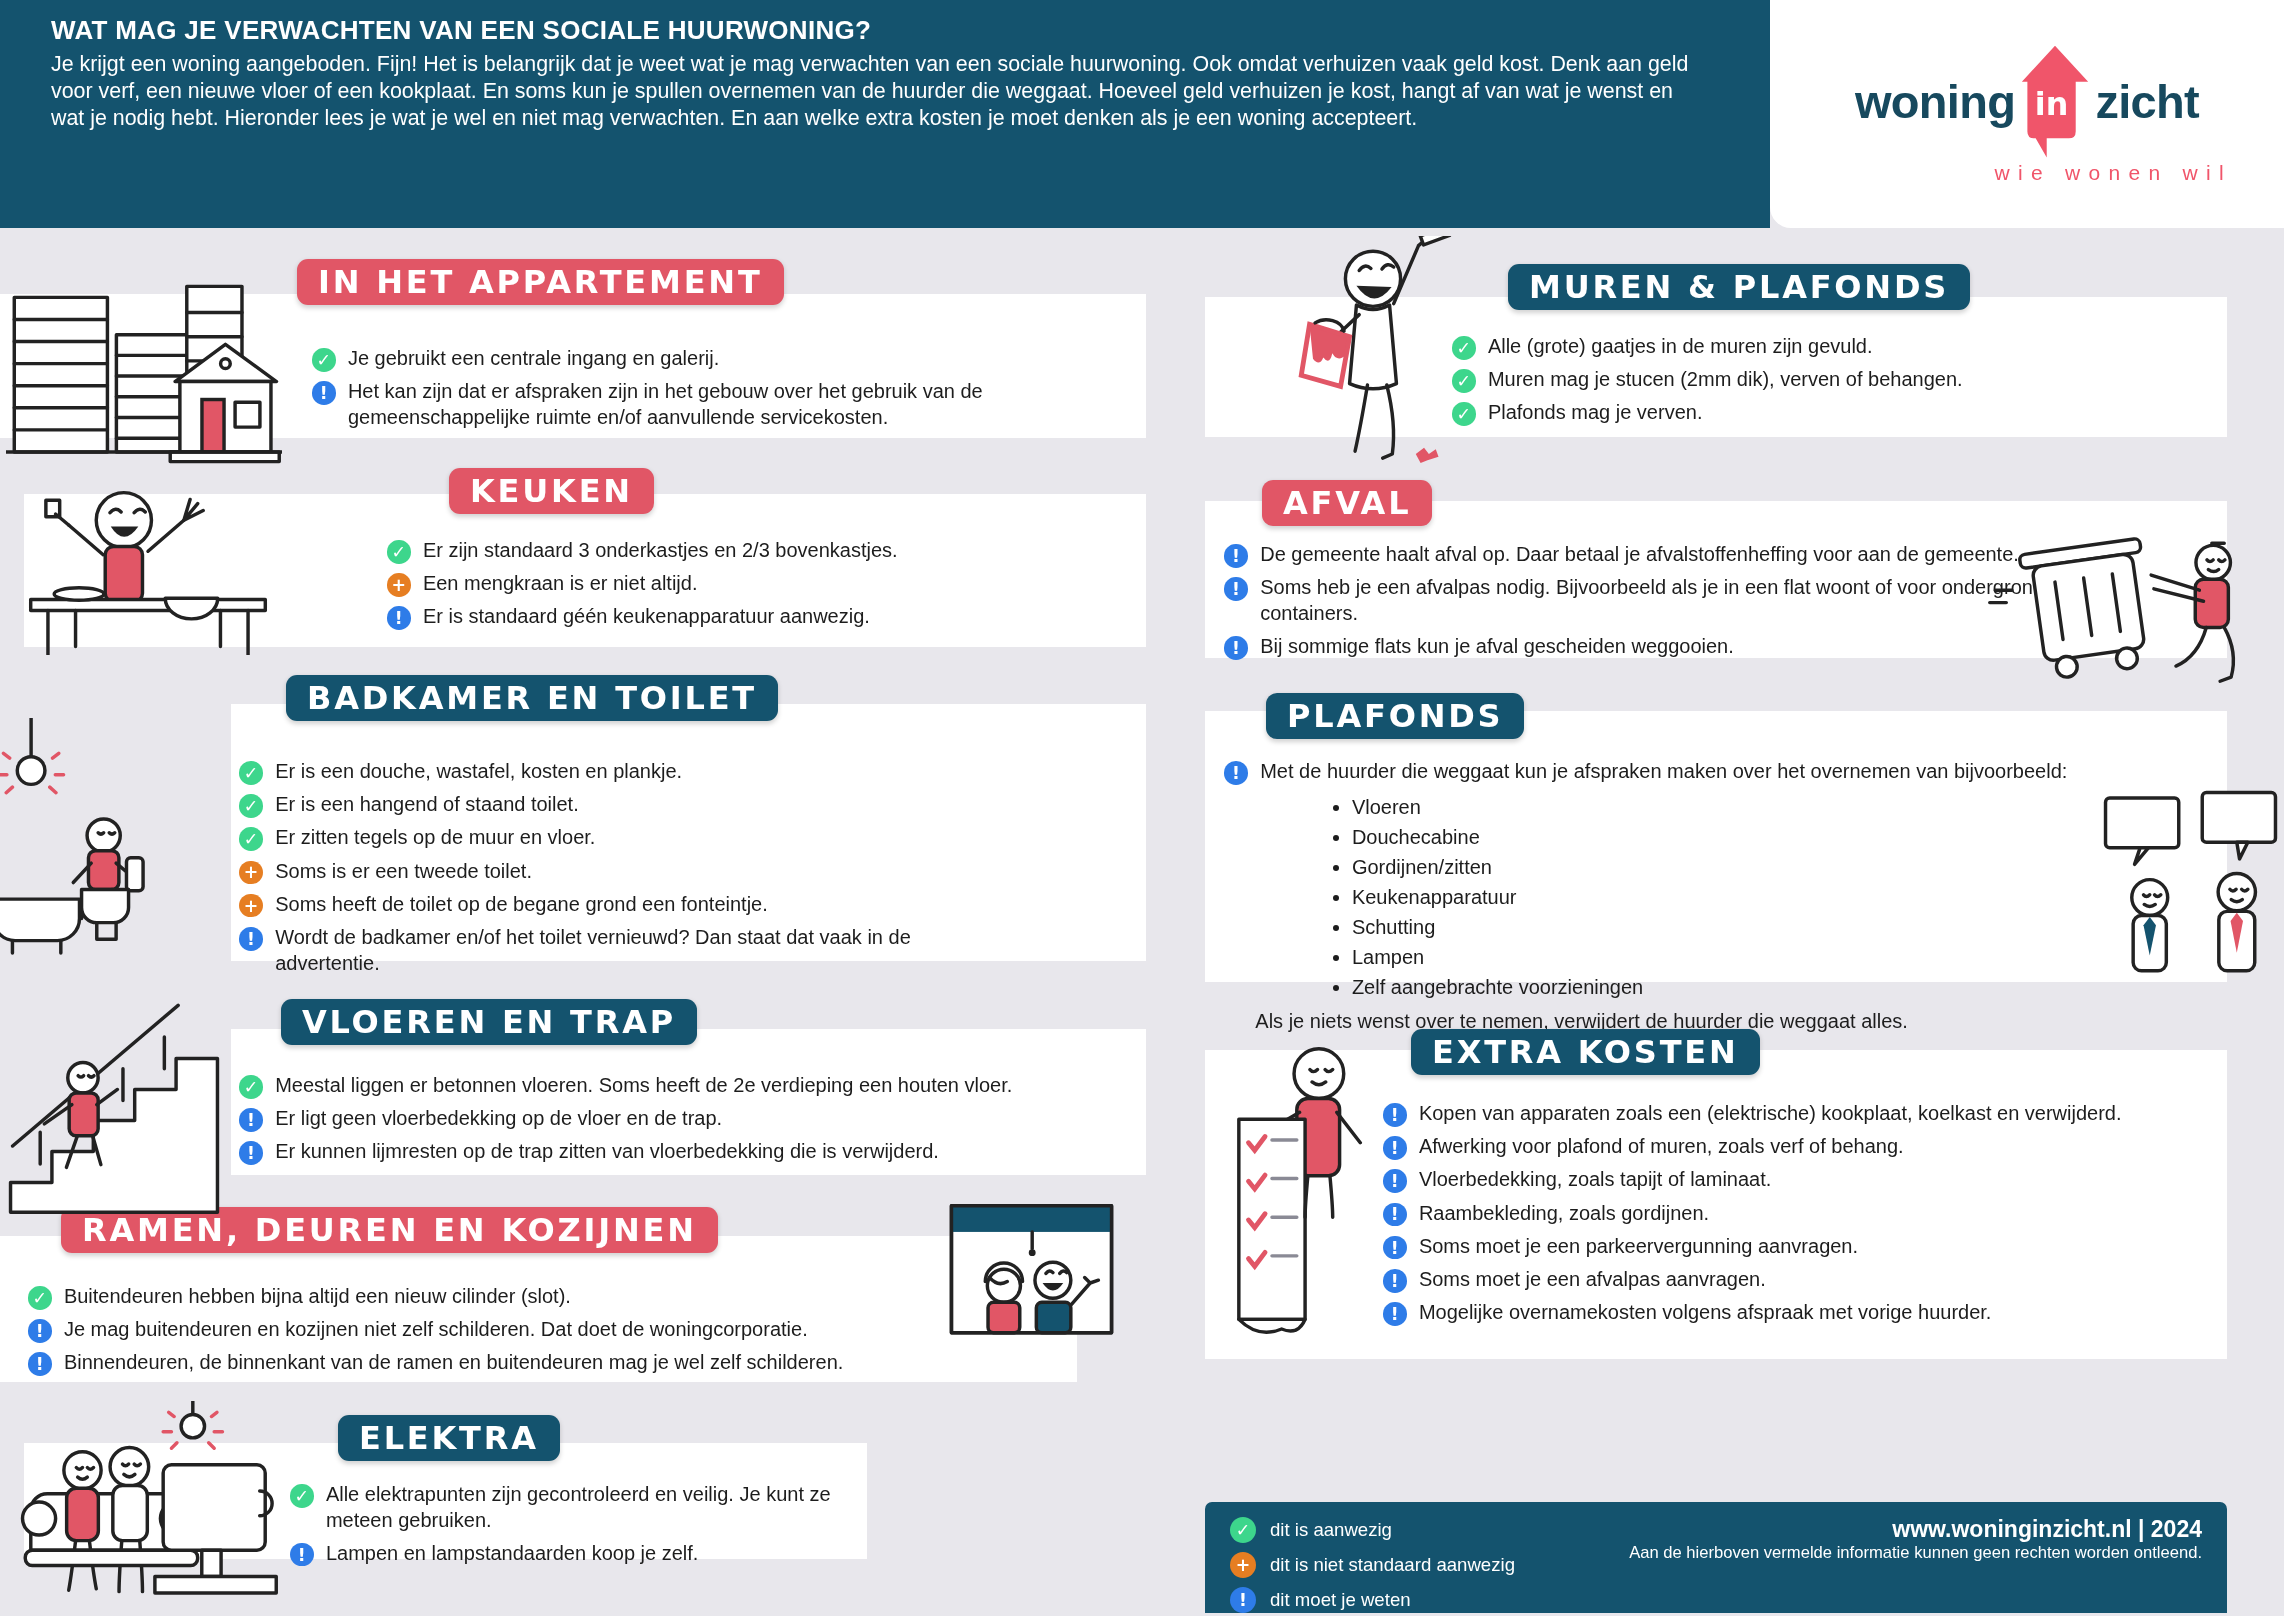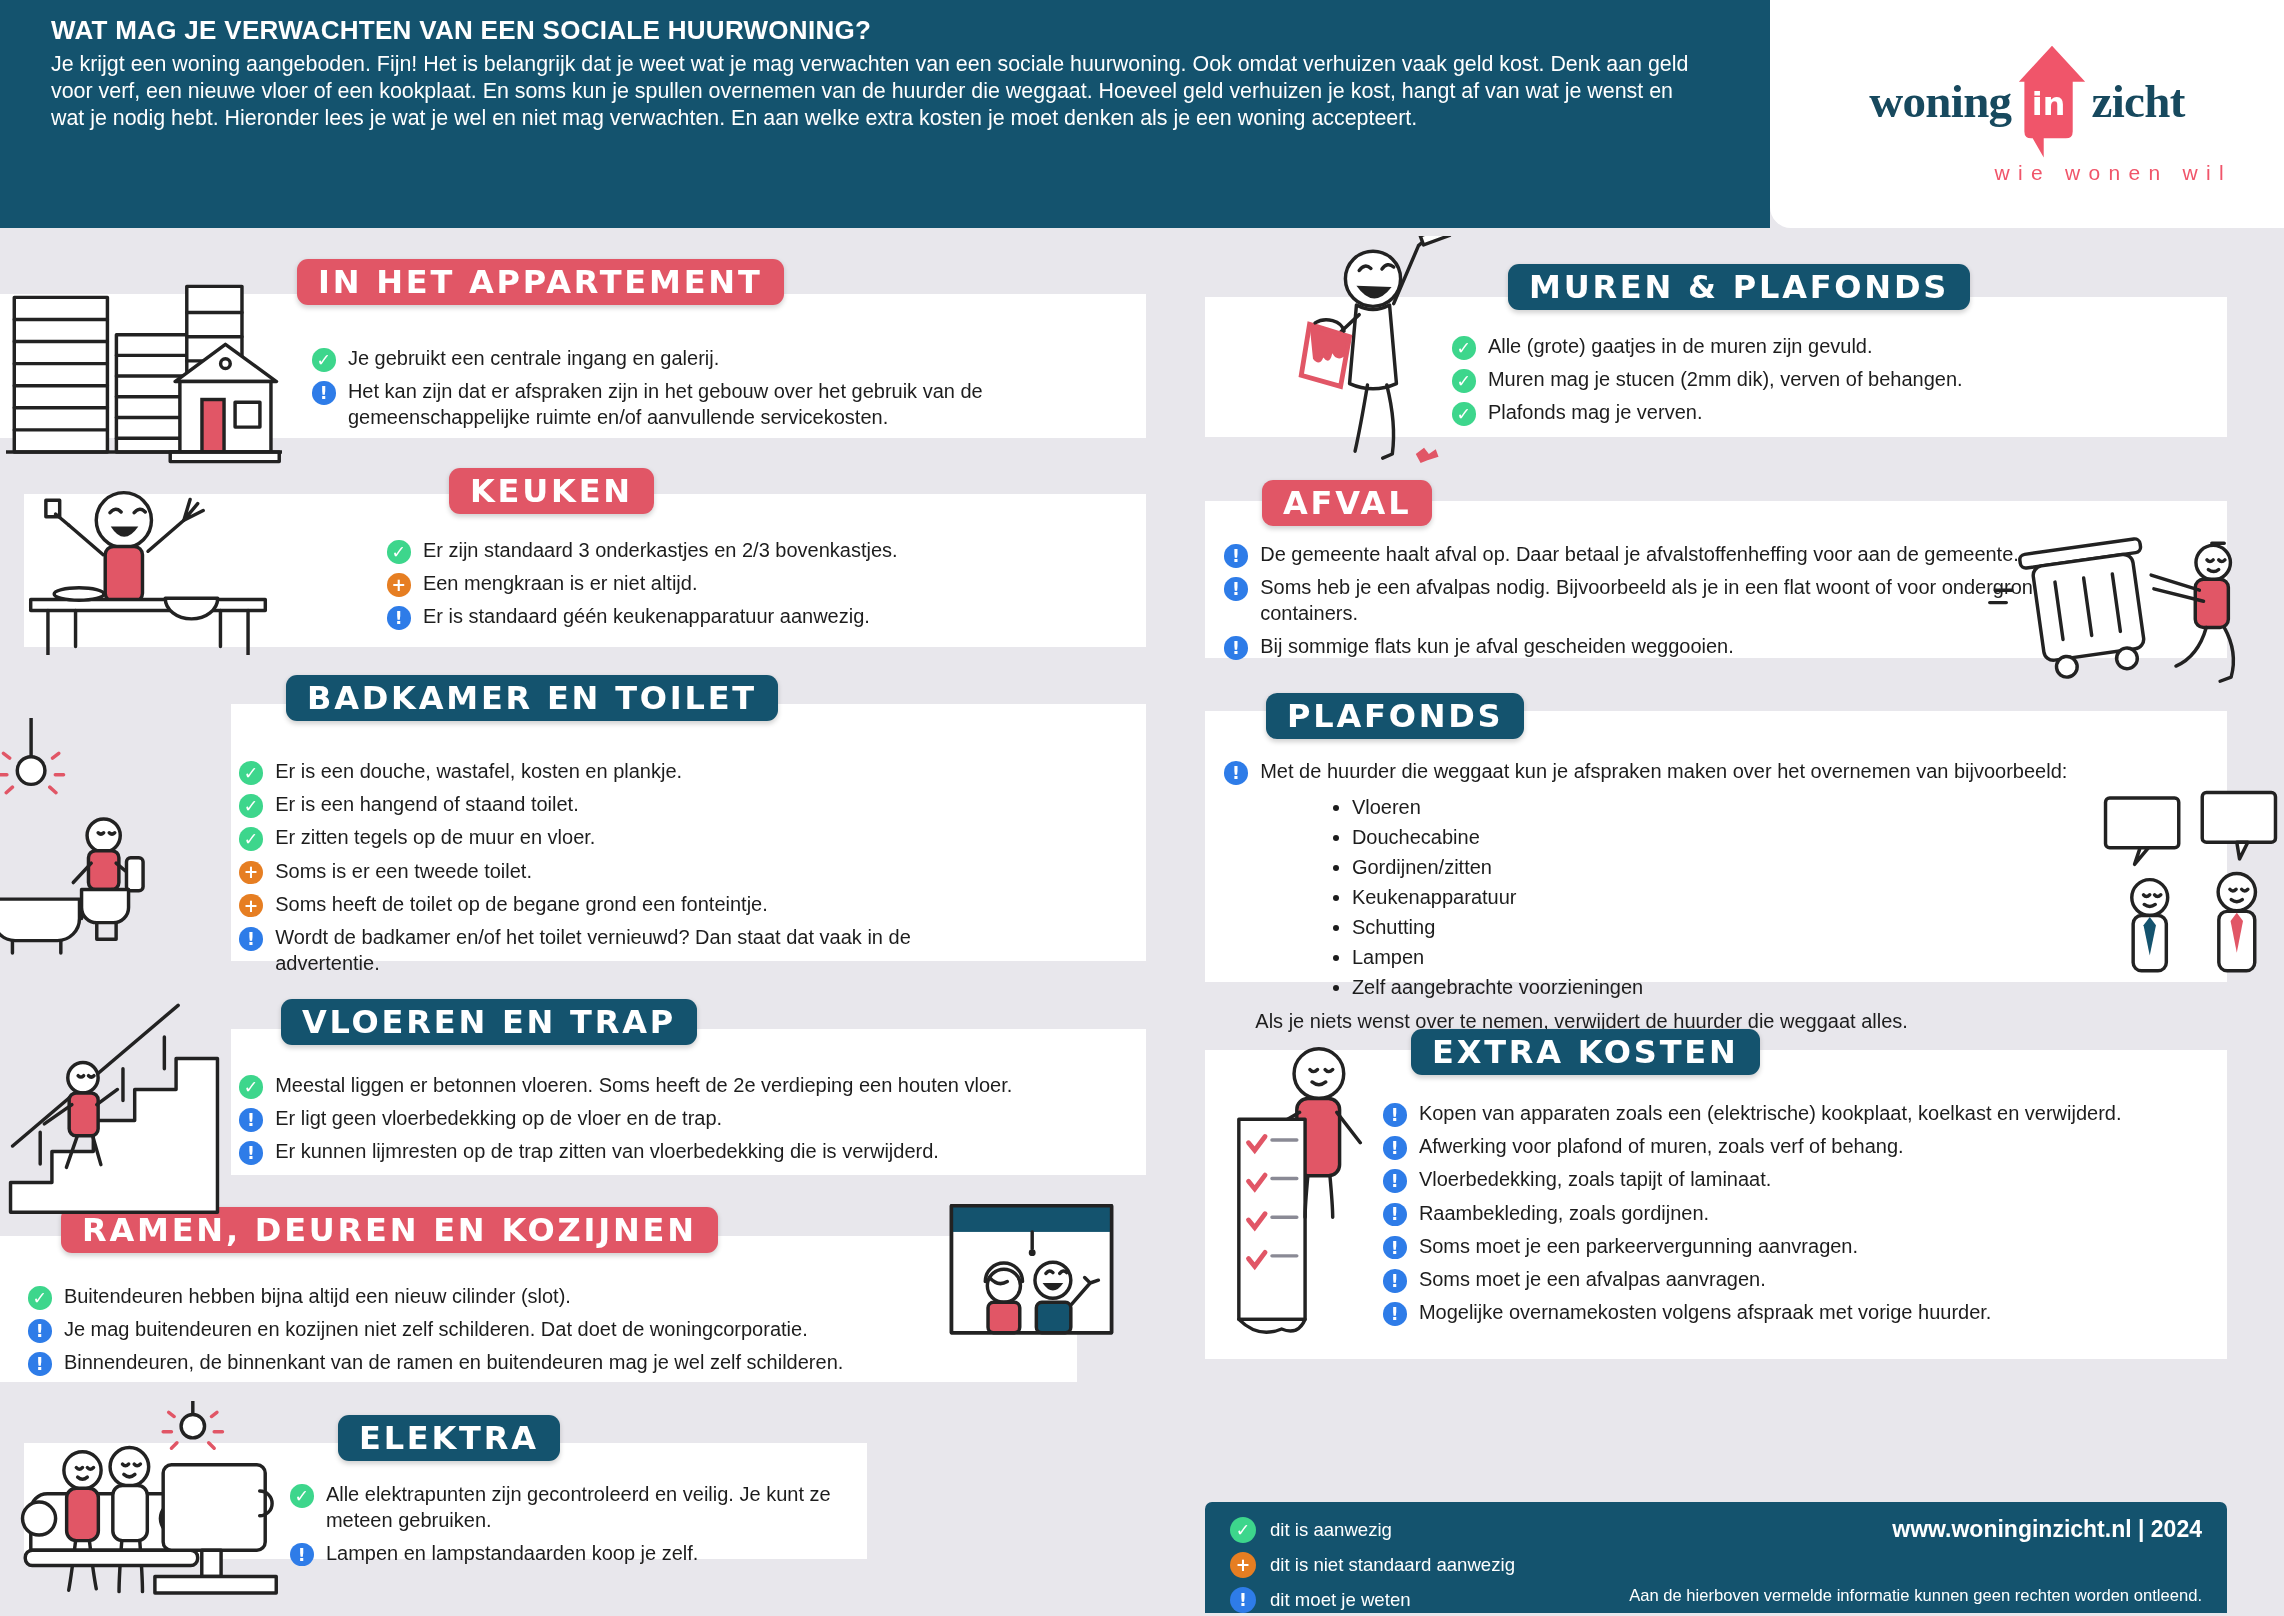--- a/index.html
+++ b/index.html
@@ -13,21 +13,21 @@
   
   .header{position:absolute;left:0;top:0;width:1770px;height:228px;background:var(--teal);
           color:#fff;padding:15px 28px 0 51px;z-index:3}
   .header h1{font-size:26px;font-weight:800;letter-spacing:0.3px}
   .header p{margin-top:5px;width:1658px;font-size:21.4px;line-height:27px;font-weight:400}
 
   .logo-panel{position:absolute;left:1770px;top:0;width:514px;height:228px;background:#fff;
               border-radius:0 0 0 21px;z-index:4;display:flex;flex-direction:column;
               align-items:center;justify-content:center}
   .logo-row{display:flex;align-items:center;gap:4.1px}
-  .logo-word{font-family:Liberation Serif, serif;font-size:47px;font-weight:700;color:var(--logo-ink);letter-spacing:-0.7px}
+  .logo-word{font-family:Liberation Sans, sans-serif;font-size:47px;font-weight:700;color:var(--logo-ink);letter-spacing:-0.7px}
   .logo-tagline{margin-top:1.4px;align-self:flex-end;padding-right:52px;color:#F0556A;
                 font-size:21px;letter-spacing:8.3px;font-weight:500}
 
   
   .section-card{position:absolute;background:#fff;z-index:2}
   .badge{position:absolute;color:#fff;font-family:"DejaVu Sans",sans-serif;font-weight:700;
          font-size:32px;letter-spacing:2.8px;padding:4px 21px;border-radius:11px;white-space:nowrap;
          box-shadow:0 2.1px 5.5px rgba(0,0,0,.18);z-index:8}
   .badge.red{background:var(--red)} .badge.teal{background:var(--teal)}
   .items{position:relative}
@@ -74,21 +74,21 @@
   #sec-extra-kosten .items{padding:51px 21px 0 178px}
 
   
   .footer{position:absolute;left:1205px;top:1502px;width:1022px;height:111px;background:var(--teal);
           border-radius:7px 7px 0 0;color:#fff;padding:15px 25px;z-index:3}
   .legend-row{display:flex;align-items:center;gap:14px;margin-bottom:9px}
   .legend-row .icon{width:26px;height:26px;margin-top:0}
   .legend-label{font-size:18.6px}
   .footer-right{position:absolute;right:25px;top:14px;text-align:right}
   .website{font-size:23px;font-weight:600}
-  .disclaimer{font-size:16.6px;margin-top:43px;font-weight:300}
+  .disclaimer{font-size:16.6px;font-weight:300}
 
   
   .ill{position:absolute;z-index:6}
   #ill-buildings{left:5.5px;top:271px;width:276px;height:197px}
   #ill-cook{left:10.4px;top:482px;width:276px;height:173px}
   #ill-bathroom{left:0;top:718px;width:235px;height:242px}
   #ill-stairs{left:0;top:986px;width:228px;height:229px}
   #ill-window{left:948px;top:1200px;width:167px;height:137px}
   #ill-sofa{left:17.3px;top:1401px;width:262px;height:202px}
   #ill-painter{left:1290px;top:236px;width:166px;height:229px}

